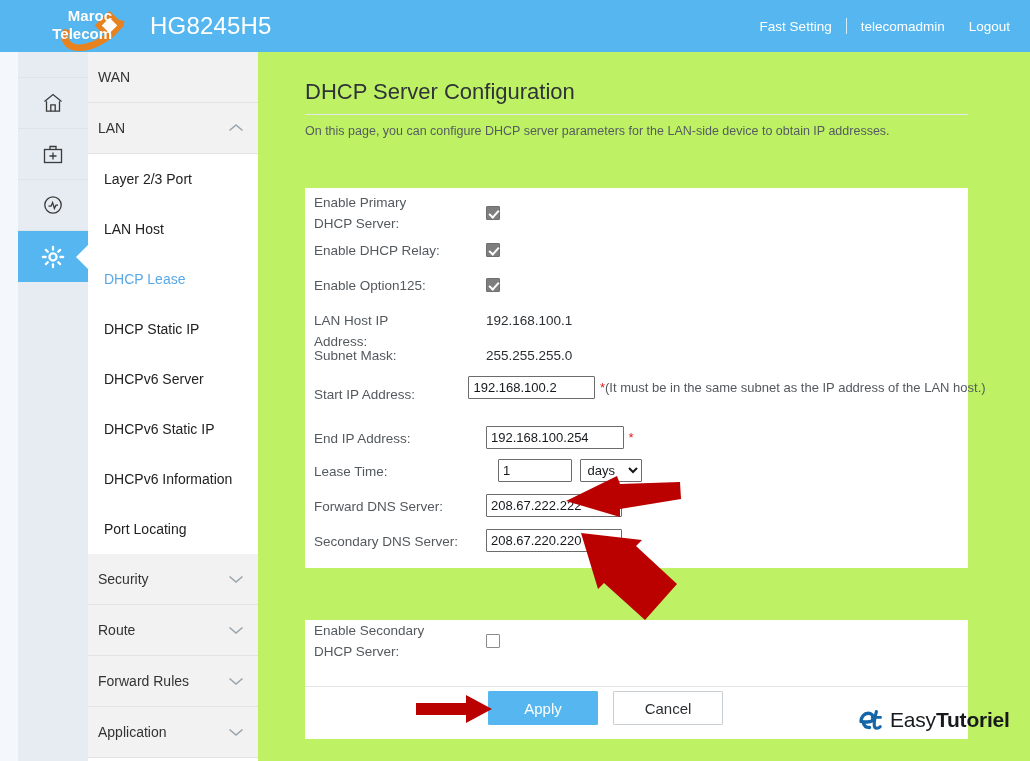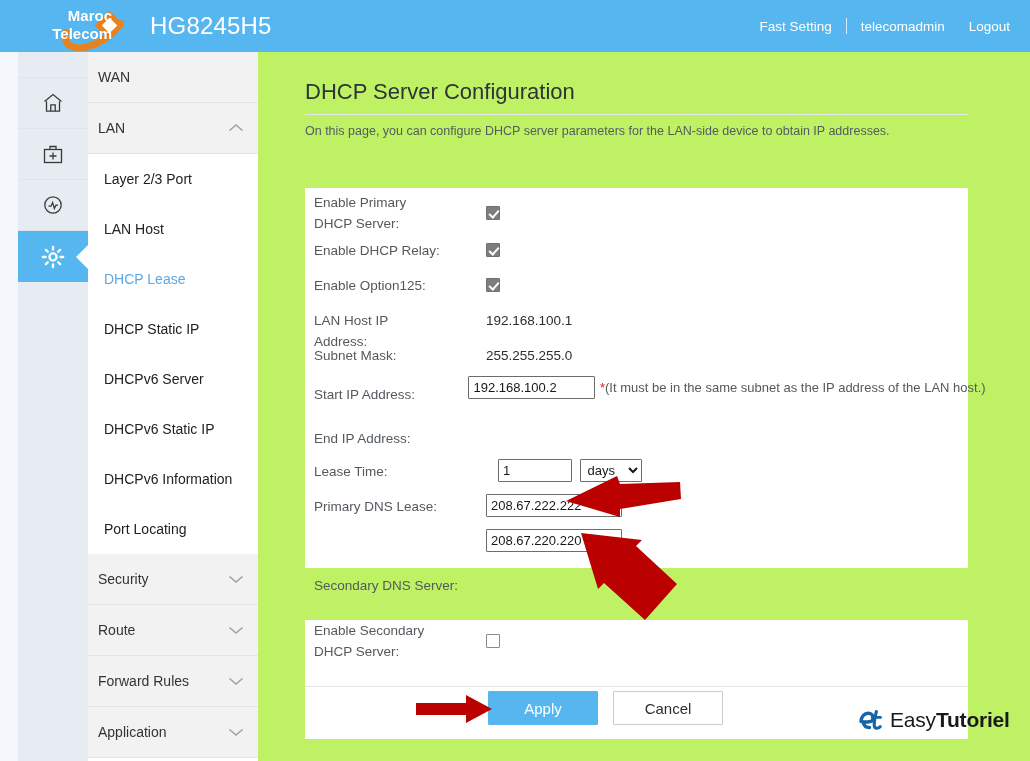--- a/index.html
+++ b/index.html
@@ -350,41 +350,45 @@
     <div class="row" style="left:56px; top:324px; width:700px;">
       <div class="lbl" style="width:128px; padding-top:8px;">Start IP Address:</div>
       <div style="margin-left:44px; width:632px;">
         <input class="txt" style="width: 127px; vertical-align: middle;" value="192.168.100.2">
         <span class="req">*</span><span class="hint">(It must be in the same subnet as the IP address of the LAN host.)</span>
       </div>
     </div>
 
     <div class="row" style="left:56px; top:374px; width:640px;">
       <div class="lbl" style="width:128px; padding-top:2px;">End IP Address:</div>
+      <div style="margin-left:44px;">
+        <input class="txt" style="width: 138px; vertical-align: middle;" value="192.168.100.254">
+        <span class="req">*</span>
+      </div>
     </div>
 
     <div class="row" style="left:56px; top:407px; width:640px;">
       <div class="lbl" style="width:128px; padding-top:2px;">Lease Time:</div>
       <div style="margin-left:56px;">
         <input class="txt" style="width: 74px; vertical-align: middle;" value="1">
         <select class="sel" style="width:62px; vertical-align:middle; margin-left:4px;">
           <option>days</option>
         </select>
       </div>
     </div>
 
     <div class="row" style="left:56px; top:442px; width:640px;">
-      <div class="lbl" style="width:160px; padding-top:2px;">Primary DNS Lease:</div>
+      <div class="lbl" style="width:160px; padding-top:2px;">Forward DNS Server:</div>
       <div style="margin-left:12px;">
         <input class="txt" style="width: 136px;" value="208.67.222.222">
       </div>
     </div>
 
     <div class="row" style="left:56px; top:477px; width:640px;">
-      <div class="lbl" style="width:160px; padding-top:2px;margin-top:44px;">Secondary DNS Server:</div>
+      <div class="lbl" style="width:160px; padding-top:2px;">Secondary DNS Server:</div>
       <div style="margin-left:12px;">
         <input class="txt" style="width: 136px;" value="208.67.220.220">
       </div>
     </div>
 
     <div class="section-title" style="left:47px; top:592px;">Secondary Address Pool</div>
 
     <div class="panel" style="left:47px; top:568px; width:663px; height:119px;"></div>
 
     <div class="row" style="left:56px; top:568px; width:640px;">

